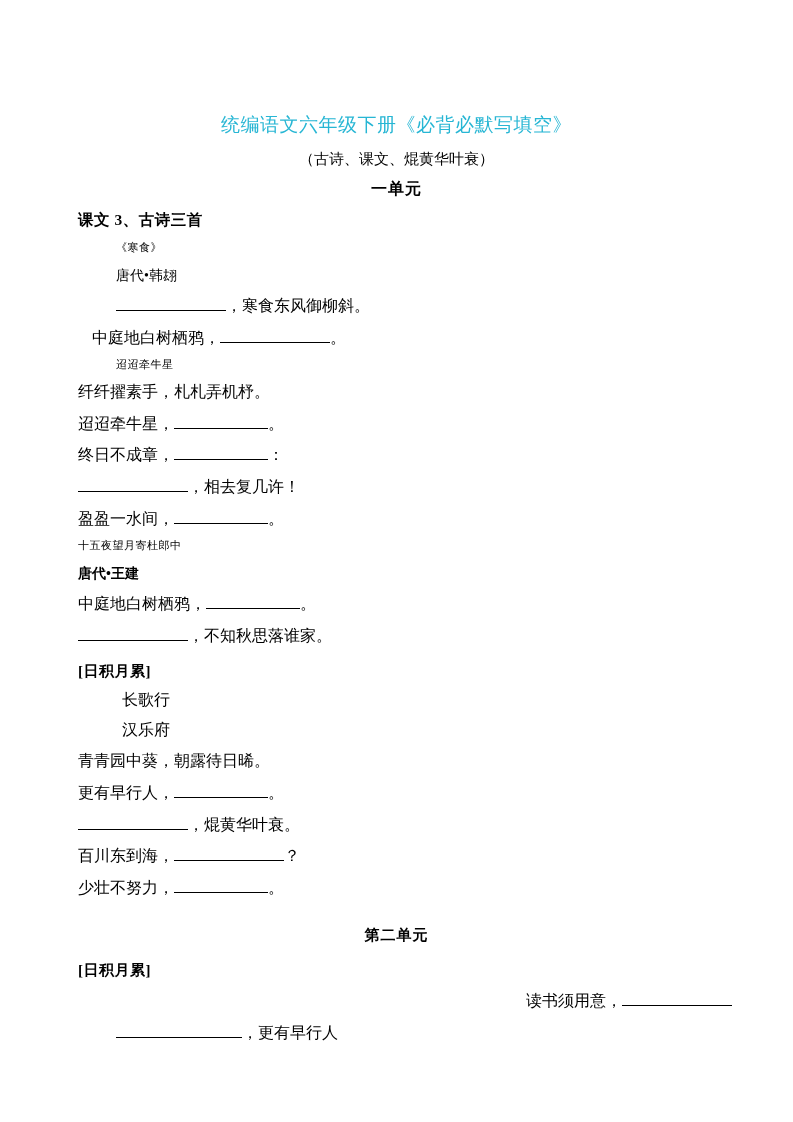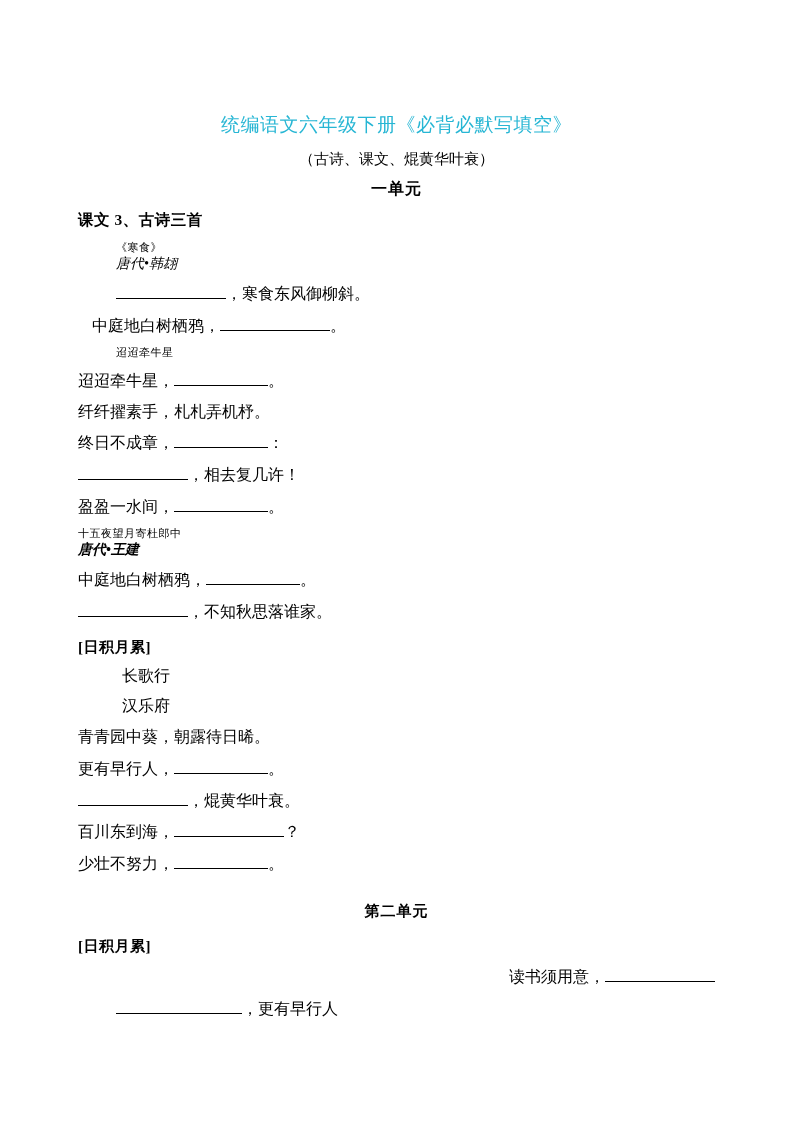--- a/index.html
+++ b/index.html
@@ -46,43 +46,42 @@
   }
   .unit-head-2 {
     text-align: center;
     font-size: 15px;
     font-weight: bold;
     margin-top: 28px;
     letter-spacing: 1px;
   }
   .body-wrap {
     padding-left: 78px;
-    padding-right: 78px;
+    padding-right: 61px;
   }
   .lesson-head {
     font-size: 15.5px;
     font-weight: bold;
     margin-top: 10px;
     letter-spacing: 0.5px;
   }
   .poem-title {
     font-size: 11px;
     font-weight: normal;
     margin-top: 9px;
     padding-left: 38px;
     letter-spacing: 0.5px;
   }
   .poem-title.indent-less {
     padding-left: 0;
   }
   .author {
     font-size: 14px;
-    margin-top: 0;
+    margin-top: 12px;
     padding-left: 38px;
-    font-style: italic;
   }
   .author.no-indent {
     padding-left: 0;
     font-weight: bold;
   }
   .line {
     font-size: 16px;
     margin-top: 9px;
     line-height: 1.35;
     white-space: pre-wrap;
@@ -123,22 +122,22 @@
   <div class="body-wrap">
 
     <div class="lesson-head">课文 3、古诗三首</div>
 
     <div class="poem-title">《寒食》</div>
     <div class="author">唐代•韩翃</div>
     <div class="line ind2"><span class="blank b-l"></span><span>，寒食东风御柳斜。</span></div>
     <div class="line ind1"><span>中庭地白树栖鸦，</span><span class="blank b-l"></span><span>。</span></div>
 
     <div class="poem-title">迢迢牵牛星</div>
+    <div class="line"><span>纤纤擢素手，札札弄机杼。</span></div>
     <div class="line"><span>迢迢牵牛星，</span><span class="blank b-m"></span><span>。</span></div>
-    <div class="line"><span>纤纤擢素手，札札弄机杼。</span></div>
     <div class="line"><span>终日不成章，</span><span class="blank b-m"></span><span>：</span></div>
     <div class="line"><span class="blank b-l"></span><span>，相去复几许！</span></div>
     <div class="line"><span>盈盈一水间，</span><span class="blank b-m"></span><span>。</span></div>
 
     <div class="poem-title indent-less">十五夜望月寄杜郎中</div>
     <div class="author no-indent">唐代•王建</div>
     <div class="line"><span>中庭地白树栖鸦，</span><span class="blank b-m"></span><span>。</span></div>
     <div class="line"><span class="blank b-l"></span><span>，不知秋思落谁家。</span></div>
 
     <div class="section-label">[日积月累]</div>

